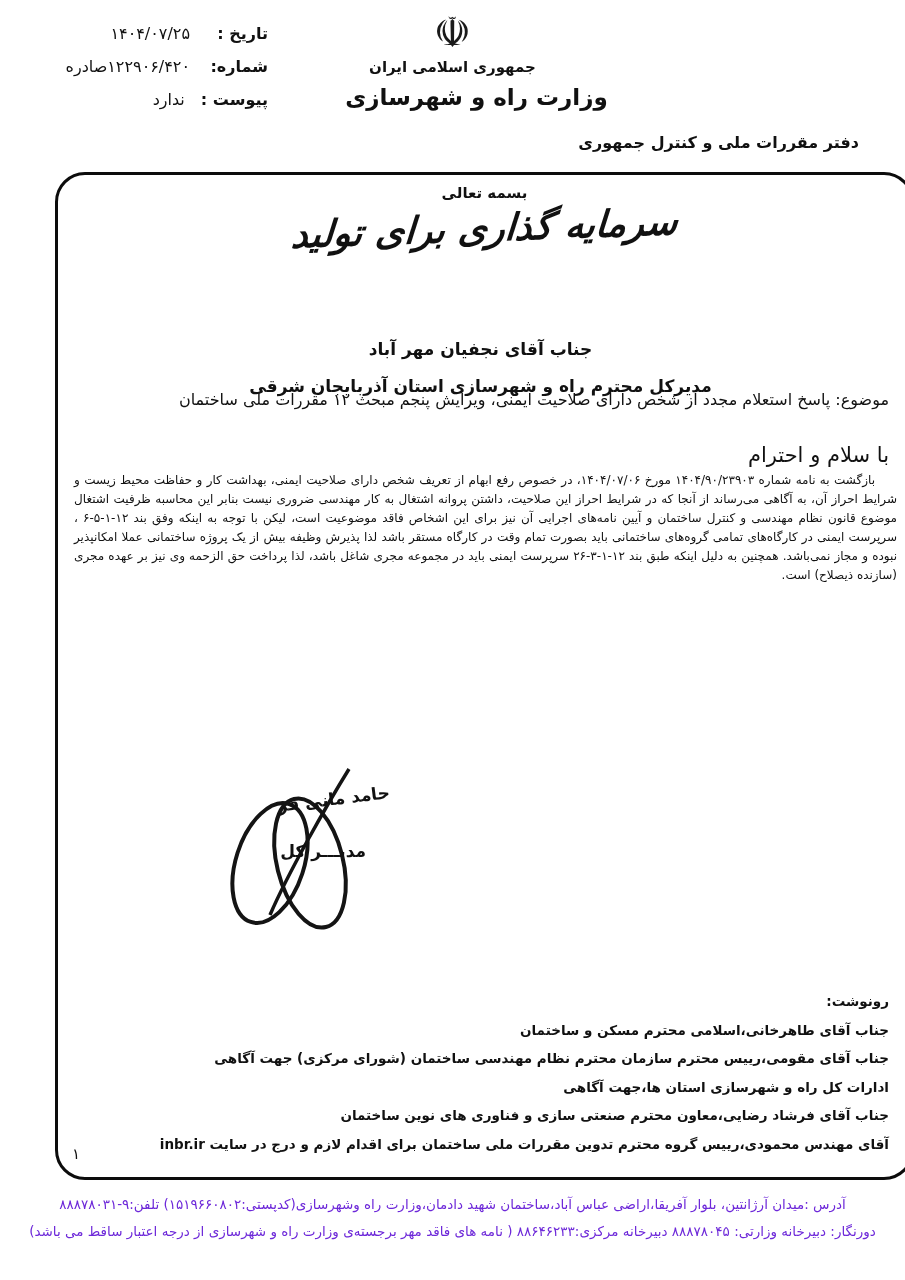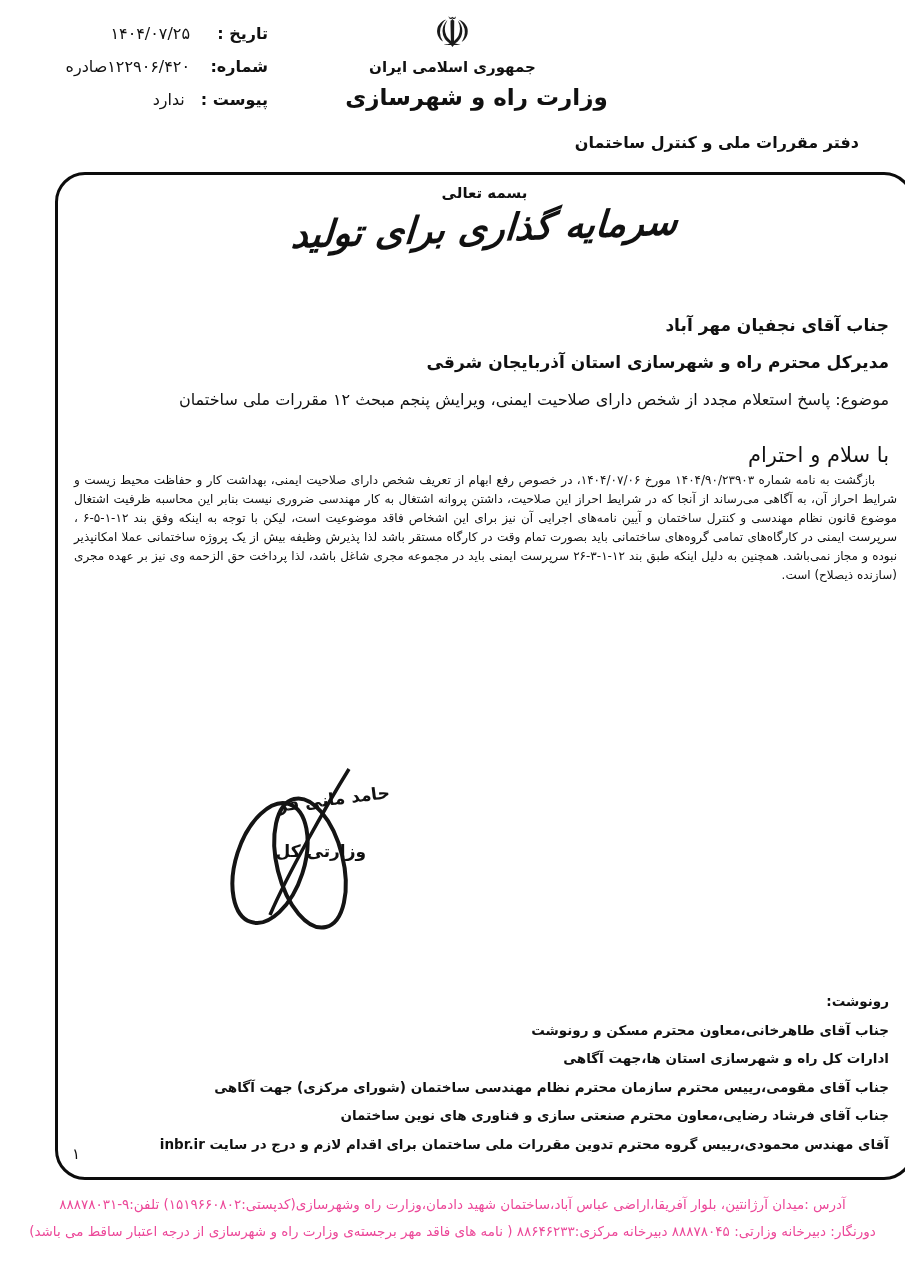--- a/index.html
+++ b/index.html
@@ -21,21 +21,21 @@
 
   
   .letter-box { position: absolute; left: 55px; top: 172px; width: 859px; height: 1008px;
                 border: 3px solid #0c0c0c; border-radius: 30px; background: #fff; }
   .basmala { position: absolute; top: 9px; left: 0; right: 0; text-align: center;
              font-size: 15px; font-weight: bold; }
   .slogan { position: absolute; top: 32px; left: 0; right: 0; text-align: center;
             font-size: 37px; font-weight: bold; font-style: italic;
             transform: rotate(-2deg) skewX(-6deg); letter-spacing: -1px; }
 
-  .addressee { position: absolute; top: 132px; right: 22px; left: 14px; text-align: right; }
+  .addressee { position: absolute; top: 156px; right: 22px; left: 14px; text-align: center; }
   .addressee-l1, .addressee-l2 { font-size: 17px; font-weight: bold; line-height: 37px; }
 
   .subject { position: absolute; top: 212px; right: 22px; left: 10px; font-size: 16px;
              line-height: 26px; white-space: nowrap; }
   .salutation { position: absolute; top: 268px; right: 22px; font-size: 21px; }
 
   .body-text { position: absolute; top: 296px; right: 14px; left: 16px;
                font-size: 12px; line-height: 19px; text-align: justify;
                text-indent: 22px; }
 
@@ -48,33 +48,33 @@
                white-space: nowrap; }
 
   
   .cc { position: absolute; top: 812px; right: 22px; left: 14px; text-align: right; }
   .cc-label, .cc-item { font-size: 13.5px; font-weight: bold; line-height: 28.5px; white-space: nowrap; }
 
   .page-num { position: absolute; bottom: 14px; left: 14px; font-size: 15px; }
 
   
   .footer { position: absolute; top: 1191px; left: 0; right: 0; text-align: center; }
-  .footer-line { font-size: 13.5px; line-height: 27px; color: #ec4899; white-space: nowrap; }
+  .footer-line { font-size: 13.5px; line-height: 27px; color: #6d28d9; white-space: nowrap; }
 </style>
 </head>
 <body>
 
 <div class="page">
 
   <div class="center-head">
     <div class="emblem">☫</div>
     <div class="country">جمهوری اسلامی ایران</div>
     <div class="ministry">وزارت راه و شهرسازی</div>
   </div>
-  <div class="office-line">دفتر مقررات ملی و کنترل ساختمان</div>
+  <div class="office-line">دفتر مقررات ملی و کنترل جمهوری</div>
 
   <div class="meta">
     <div class="meta-row">
       <span class="meta-label">تاریخ :</span>
       <span class="meta-value">۱۴۰۴/۰۷/۲۵</span>
     </div>
     <div class="meta-row">
       <span class="meta-label">شماره:</span>
       <span class="meta-value">۱۲۲۹۰۶/۴۲۰صادره</span>
     </div>
@@ -98,28 +98,28 @@
 
     <p class="body-text">بازگشت به نامه شماره ۱۴۰۴/۹۰/۲۳۹۰۳ مورخ ۱۴۰۴/۰۷/۰۶، در خصوص رفع ابهام از تعریف شخص دارای صلاحیت ایمنی، بهداشت کار و حفاظت محیط زیست و شرایط احراز آن، به آگاهی می‌رساند از آنجا که در شرایط احراز این صلاحیت، داشتن پروانه اشتغال به کار مهندسی ضروری نیست بنابر این محاسبه ظرفیت اشتغال موضوع قانون نظام مهندسی و کنترل ساختمان و آیین نامه‌های اجرایی آن نیز برای این اشخاص فاقد موضوعیت است، لیکن با توجه به اینکه وفق بند ۱۲-۱-۵-۶ ، سرپرست ایمنی در کارگاه‌های تمامی گروه‌های ساختمانی باید بصورت تمام وقت در کارگاه مستقر باشد لذا پذیرش وظیفه بیش از یک پروژه ساختمانی عملا امکانپذیر نبوده و مجاز نمی‌باشد. همچنین به دلیل اینکه طبق بند ۱۲-۱-۳-۲۶ سرپرست ایمنی باید در مجموعه مجری شاغل باشد، لذا پرداخت حق الزحمه وی نیز بر عهده مجری (سازنده ذیصلاح) است.</p>
 
     <div class="signature">
       <svg class="sig-svg" width="170" height="175" viewBox="0 0 170 175" fill="none" xmlns="http://www.w3.org/2000/svg">
         <ellipse cx="62" cy="100" rx="34" ry="62" transform="rotate(18 62 100)" stroke="#141414" stroke-width="4"></ellipse>
         <ellipse cx="102" cy="100" rx="33" ry="66" transform="rotate(-14 102 100)" stroke="#141414" stroke-width="4"></ellipse>
         <path d="M141 6 C120 40, 80 110, 62 152" stroke="#141414" stroke-width="3.5"></path>
       </svg>
       <div class="sig-name">حامد مانی فر</div>
-      <div class="sig-title">وزارتی کل</div>
+      <div class="sig-title">مدیـــر کل</div>
     </div>
 
     <div class="cc">
       <div class="cc-label">رونوشت:</div>
-      <div class="cc-item">جناب آقای طاهرخانی،معاون محترم مسکن و رونوشت</div>
+      <div class="cc-item">جناب آقای طاهرخانی،اسلامی محترم مسکن و ساختمان</div>
+      <div class="cc-item">جناب آقای مقومی،رییس محترم سازمان محترم نظام مهندسی ساختمان (شورای مرکزی) جهت آگاهی</div>
       <div class="cc-item">ادارات کل راه و شهرسازی استان ها،جهت آگاهی</div>
-      <div class="cc-item">جناب آقای مقومی،رییس محترم سازمان محترم نظام مهندسی ساختمان (شورای مرکزی) جهت آگاهی</div>
       <div class="cc-item">جناب آقای فرشاد رضایی،معاون محترم صنعتی سازی و  فناوری های نوین ساختمان</div>
       <div class="cc-item">آقای مهندس محمودی،رییس گروه محترم تدوین مقررات ملی ساختمان برای اقدام لازم و درج در سایت inbr.ir</div>
     </div>
 
     <div class="page-num">۱</div>
   </div>
 
   <div class="footer">
     <div class="footer-line">آدرس :میدان آرژانتین، بلوار آفریقا،اراضی عباس آباد،ساختمان شهید دادمان،وزارت راه وشهرسازی(کدپستی:۱۵۱۹۶۶۰۸۰۲) تلفن:۹-۸۸۸۷۸۰۳۱</div>
     <div class="footer-line">دورنگار: دبیرخانه وزارتی: ۸۸۸۷۸۰۴۵ دبیرخانه مرکزی:۸۸۶۴۶۲۳۳ ( نامه های فاقد مهر برجسته‌ی وزارت راه و شهرسازی از درجه اعتبار ساقط می باشد)</div>

